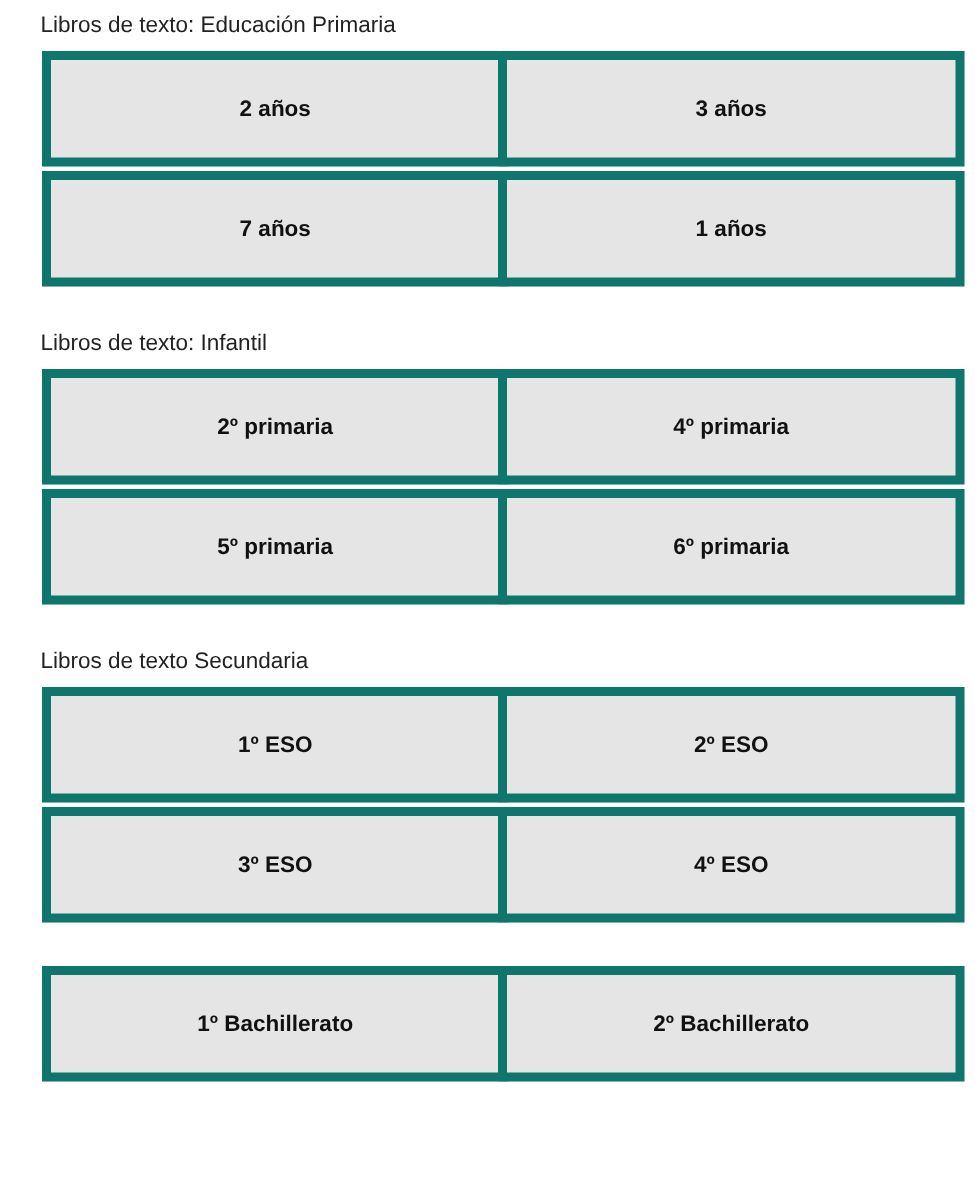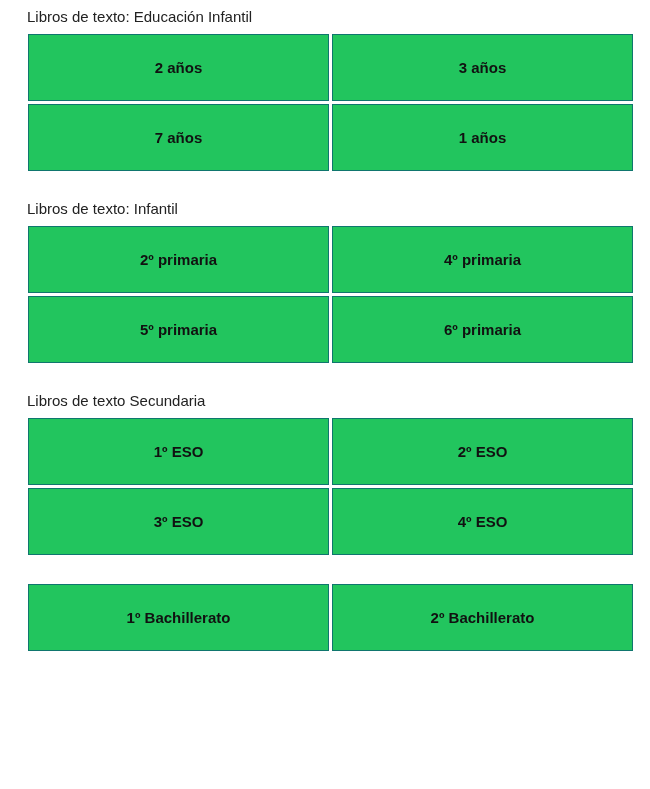--- a/index.html
+++ b/index.html
@@ -1,30 +1,30 @@
 <!DOCTYPE html>
 <html><head>
 <meta charset="utf-8">
 <style>
   html, body { margin: 0; padding: 0; background: #ffffff; }
   body { width: 650px; height: 789px; overflow: hidden; font-family: "Liberation Sans", sans-serif; color: #222; }
   .page { padding: 8px 0 0 27px; }
   .section { margin-bottom: 29px; }
   .section-title { font-size: 15px; line-height: 18px; color: #222; margin: 0 0 8px 0; font-weight: normal; }
   .grid { display: grid; grid-template-columns: 301px 301px; column-gap: 3px; row-gap: 3px; margin-left: 1px; }
-  .cell { background: #22c55e; border: 1px solid #0f766e; height: 65px; display: flex; align-items: center; justify-content: center; cursor: pointer; box-sizing: content-box; width: 299px; }
+  .cell { background: #e5e5e5; border: 6px solid #0f766e; height: 65px; display: flex; align-items: center; justify-content: center; cursor: pointer; box-sizing: content-box; width: 299px; }
   .cell span { font-weight: bold; font-size: 15px; color: #111; }
 </style>
 </head>
 <body>
 
 <div class="page">
 
   <div class="section">
-    <h2 class="section-title">Libros de texto: Educación Infantil</h2>
+    <h2 class="section-title">Libros de texto: Educación Primaria</h2>
     <div class="grid">
       <a class="cell">
           <span>2 años</span>
         </a>
       <a class="cell">
           <span>3 años</span>
         </a>
       <a class="cell">
           <span>7 años</span>
         </a>

